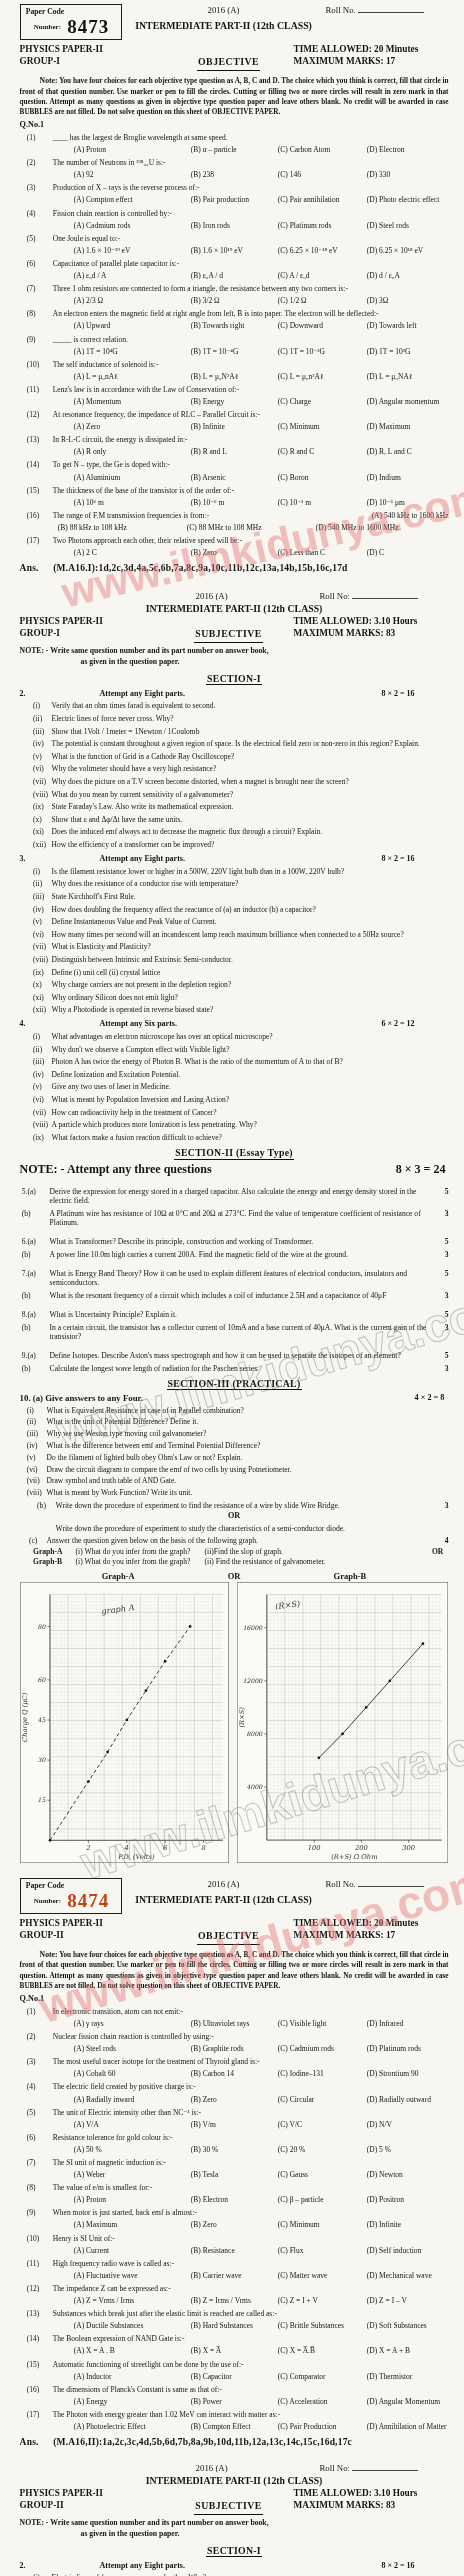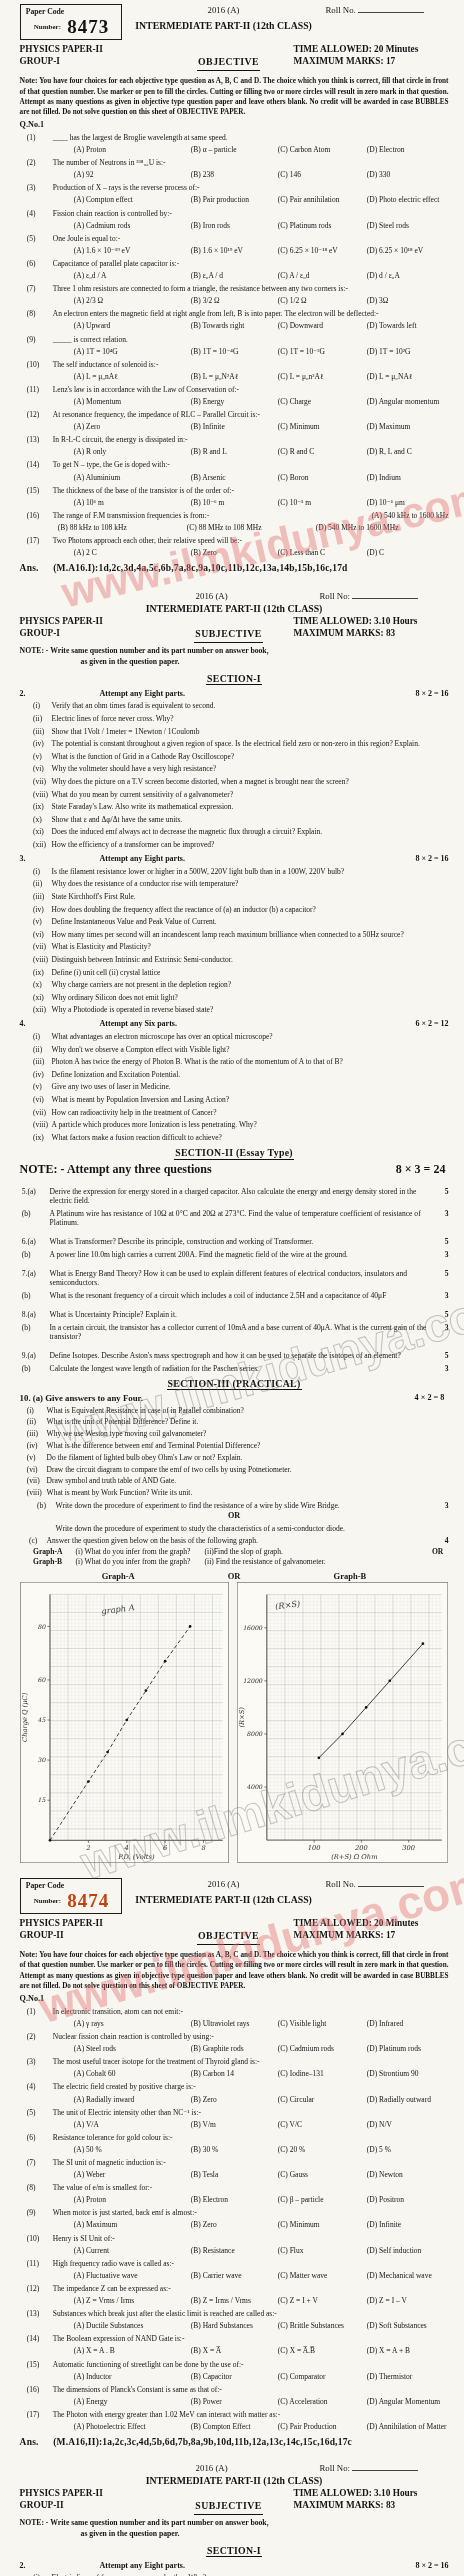--- a/index.html
+++ b/index.html
@@ -20,21 +20,21 @@
   .cb-code{font-size:19px;font-weight:bold;letter-spacing:1px;line-height:1;}
   .head-mid{flex:1;text-align:center;}
   .year{font-size:8.8px;margin-top:1px;}
   .class-title{font-size:9.8px;font-weight:bold;margin-top:5.2px;white-space:nowrap;}
   .roll{width:123px;font-size:8.8px;flex:none;padding-top:1px;}
   .roll-line{display:inline-block;width:66px;border-bottom:0.8px solid #444;height:6.7px;}
   .grid3{display:grid;grid-template-columns:144px 1fr 155px;row-gap:2.1px;font-weight:bold;font-size:9.3px;}
   .kind{justify-self:center;align-self:end;border-bottom:1.2px solid #111;padding:0 1px 3px 1px;font-size:9.8px;letter-spacing:0.5px;}
   .right-col{text-align:left;}
   .note-row{margin-top:3.6px;font-size:7.2px;line-height:1.45;font-weight:bold;text-align:justify;}
-  .note-label{font-size:7.7px;}
+  .note-label{font-size:7.7px;margin-left:20px;}
   .qno{font-weight:bold;font-size:8.2px;margin-top:2.1px;}
   
   .mcq{margin:4.1px 0 4.1px 7.2px;font-size:7.5px;}
   .qnum{display:inline-block;width:26px;flex:none;}
   .mcq-stem{display:flex;}
   .mcq-stem .qstem{flex:1;}
   .opt-inline{margin-left:17.5px;white-space:nowrap;}
   .mcq-opts{display:grid;grid-template-columns:117px 87px 89px 1fr;margin-left:47px;margin-top:3.1px;}
   .mcq-opts.wide3{grid-template-columns:129px 129px 1fr;margin-left:31px;}
   .ans-row{font-size:9.5px;font-weight:bold;margin:6.2px 0 2.1px 0;letter-spacing:0.2px;}
@@ -43,21 +43,21 @@
   .sh-top{display:flex;font-size:8.8px;}
   .sh-year{margin-left:176px;}
   .sh-roll{margin-left:auto;width:129px;}
   .sh-class{text-align:center;font-weight:bold;font-size:9.8px;margin-top:2.1px;}
   .subnote{font-weight:bold;font-size:7.7px;line-height:1.45;margin-top:2.1px;}
   .subnote .l2{padding-left:61px;}
   .section-title{text-align:center;font-weight:bold;font-size:9.8px;margin:5.2px 0 4.1px 0;}
   .section-title span{border-bottom:1.2px solid #111;padding:0 1px 0.5px 1px;letter-spacing:0.3px;}
   .qhead{display:grid;grid-template-columns:33px 1fr 67px;font-weight:bold;font-size:8px;margin:5.2px 0 3.1px 0;}
   .qhead .qh-label{padding-left:47px;}
-  .qhead .qh-marks{text-align:right;font-family:Liberation Serif, serif;}
+  .qhead .qh-marks{font-family:Liberation Serif, serif;}
   .part{display:flex;font-size:7.5px;margin:3.6px 0;}
   .part-n{width:32px;padding-left:13.4px;flex:none;box-sizing:border-box;}
   .part-t{flex:1;padding-right:13.4px;}
   .pagebreak{position:relative;margin:5.2px 0 2.1px 0;font-size:7.7px;}
   .pagebreak .pto{position:absolute;right:5.2px;top:-7.2px;font-weight:bold;}
   .pagebreak .pnum2{text-align:center;font-size:8.2px;}
   .pagebreak .bar{border-top:1.3px solid #2a2a2a;width:58%;margin-bottom:5.2px;}
   .s2note{display:flex;font-weight:bold;font-size:12px;}
   .s2note .s2marks{margin-left:auto;padding-right:3.1px;}
   .essay{display:flex;font-size:7.6px;margin:3.6px 0;}

